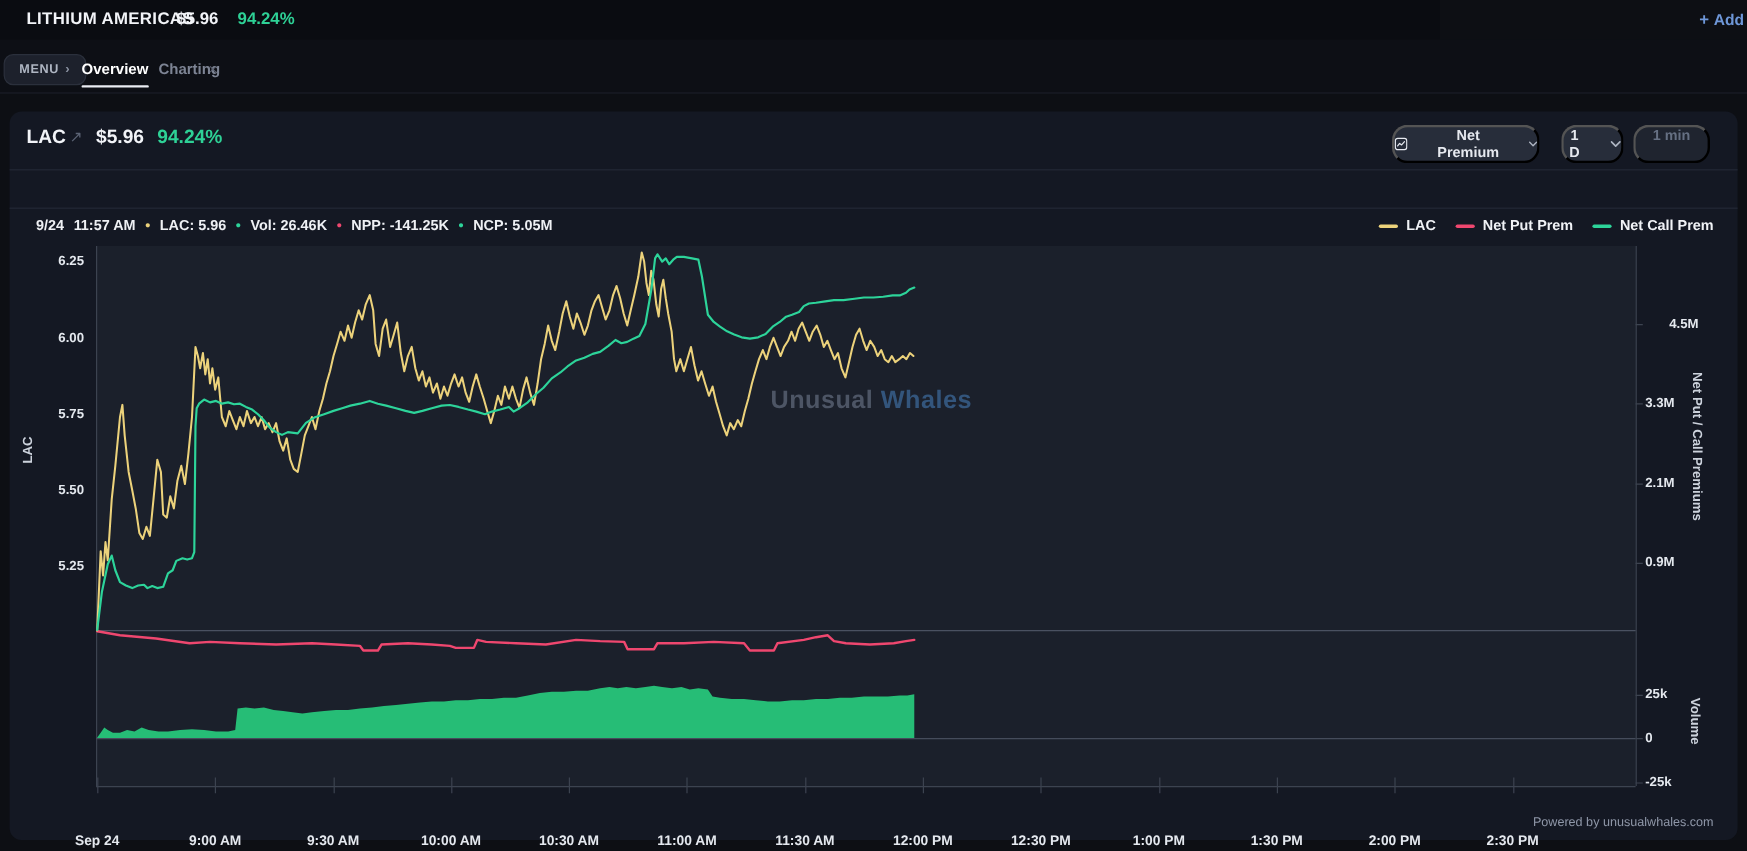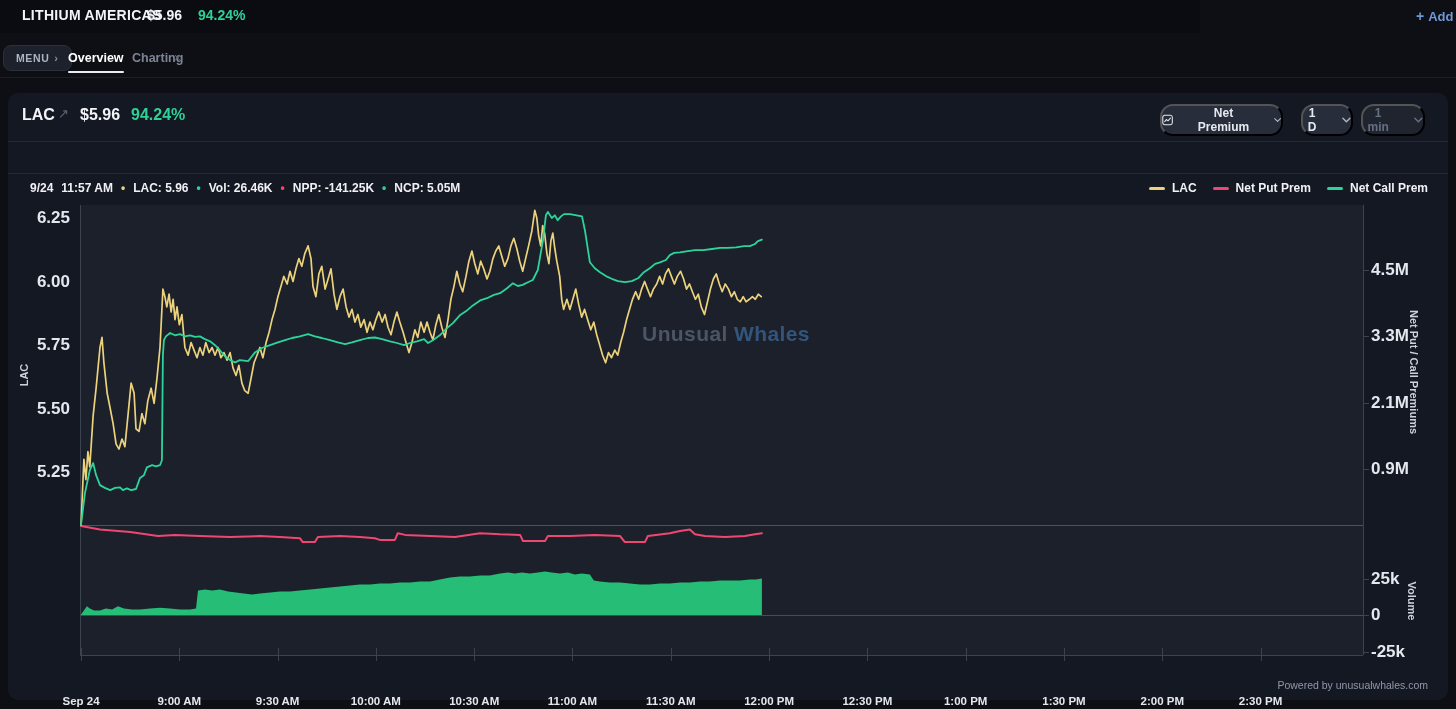--- a/index.html
+++ b/index.html
@@ -30,42 +30,42 @@
   .plotbg { position:absolute; left:80px; top:205px; width:1283px; height:450px; background:#1b202b; }
 
   .phead-sym   { position:absolute; left:22px;  top:106px; font-size:16px; font-weight:700; color:#f2f4f8; }
   .phead-arrow { position:absolute; left:58px;  top:106px; font-size:13px; color:#5b6374; }
   .phead-price { position:absolute; left:80px;  top:106px; font-size:16px; font-weight:700; color:#f2f4f8; }
   .phead-chg   { position:absolute; left:131px; top:106px; font-size:16px; font-weight:700; }
 
   .pill { position:absolute; height:32px; border-radius:13px; background:#272d3a; display:flex; align-items:center; justify-content:space-between; gap:21px; cursor:pointer; font-size:12px; font-weight:700; color:#e6e9ef; }
   .pill.prem { left:1160px; top:104px; width:123px; }
   .pill.range { left:1301px; top:104px; width:52px; }
-  .pill.intv { left:1361px; top:104px; width:64px; background:#1f242f; color:#667083; font-weight:600; }
+  .pill.intv { left:1361px; top:104px; width:64px; background:#1f242f; color:#667083; font-weight:600;flex-direction:column; }
   .chev-svg { width:9px; height:6px; }
   .divider1 { position:absolute; left:0; top:141px; width:1440px; height:1px; background:#232936; }
   .divider2 { position:absolute; left:0; top:173px; width:1440px; height:1px; background:#232936; }
 
   .summary { position:absolute; left:22px; top:149px; font-size:12.5px; display:flex; gap:9px; align-items:center; }
   .summary .lbl { color:#98a0b0; font-weight:400; }
   .summary .val { color:#f0f2f6; font-weight:700; }
   .summary .date { color:#f0f2f6; font-weight:700; margin-right:6px; }
 
   .crosshair { position:absolute; left:22px; top:181px; font-size:12px; display:flex; gap:8px; align-items:center; color:#eef0f4; font-weight:600; }
   .crosshair .date { font-weight:700; }
   .crosshair .dot { font-size:12px; }
 
   .legend { position:absolute; right:28px; top:181px; display:flex; gap:16px; align-items:center; }
   .legend .item { display:flex; align-items:center; gap:7px; }
   .legend .dash { width:16px; height:3px; border-radius:2px; }
   .legend .lab { font-size:12px; font-weight:700; color:#f0f2f6; }
 
   .chart-svg { position:absolute; left:0; top:0; width:1456px; height:709px; pointer-events:none; }
 
-  .ylab { position:absolute; font-size:17px; font-weight:600; color:#e4e8ee; transform:translateY(-50%); }
+  .ylab { position:absolute; font-size:11px; font-weight:600; color:#e4e8ee; transform:translateY(-50%); }
   .ylab.left { width:62px; text-align:right; left:8px; }
   .ylab.right { left:1371px; text-align:left; }
   .xlab { position:absolute; top:663px; font-size:11.5px; font-weight:600; color:#e4e8ee; transform:translateX(-50%); white-space:nowrap;margin-top:32px; }
   .axis-title { position:absolute; font-size:11px; font-weight:600; color:#ccd2dc; }
   .axis-title.lac { left:24px; top:375px; transform:translate(-50%,-50%) rotate(-90deg); }
   .axis-title.prem { left:1414px; top:372px; writing-mode:vertical-rl; transform:translate(-50%,-50%); transform-origin:center; }
   .axis-title.volm { left:1412px; top:601px; writing-mode:vertical-rl; transform:translate(-50%,-50%); }
 
   .watermark { position:absolute; left:601px; top:322px; width:250px; text-align:center; font-size:21px; font-weight:800; letter-spacing:.4px; white-space:nowrap; }
   .watermark .w1 { color:#4d5565; }
@@ -195,21 +195,21 @@
         <line x1="1363" y1="652.5" x2="1369" y2="652.5" stroke="#3c4350" stroke-width="1"></line>
       </g>
   </svg>
 
   <div id="axisLabels">
       <div class="ylab left" style="top:218px;">6.25</div>
       <div class="ylab left" style="top:281.5px;">6.00</div>
       <div class="ylab left" style="top:345px;">5.75</div>
       <div class="ylab left" style="top:408.5px;">5.50</div>
       <div class="ylab left" style="top:472px;">5.25</div>
-      <div class="ylab right" style="top:270px;">4.5M</div>
+      <div class="ylab right" style="top:270px;margin-left:20px;">4.5M</div>
       <div class="ylab right" style="top:336.36px;">3.3M</div>
       <div class="ylab right" style="top:402.72px;">2.1M</div>
       <div class="ylab right" style="top:469.08px;">0.9M</div>
       <div class="ylab right" style="top:578.5px;">25k</div>
       <div class="ylab right" style="top:615px;">0</div>
       <div class="ylab right" style="top:651.5px;">-25k</div>
       <div class="xlab" style="left:81px;">Sep 24</div>
       <div class="xlab" style="left:179.298px;">9:00 AM</div>
       <div class="xlab" style="left:277.596px;">9:30 AM</div>
       <div class="xlab" style="left:375.894px;">10:00 AM</div>

